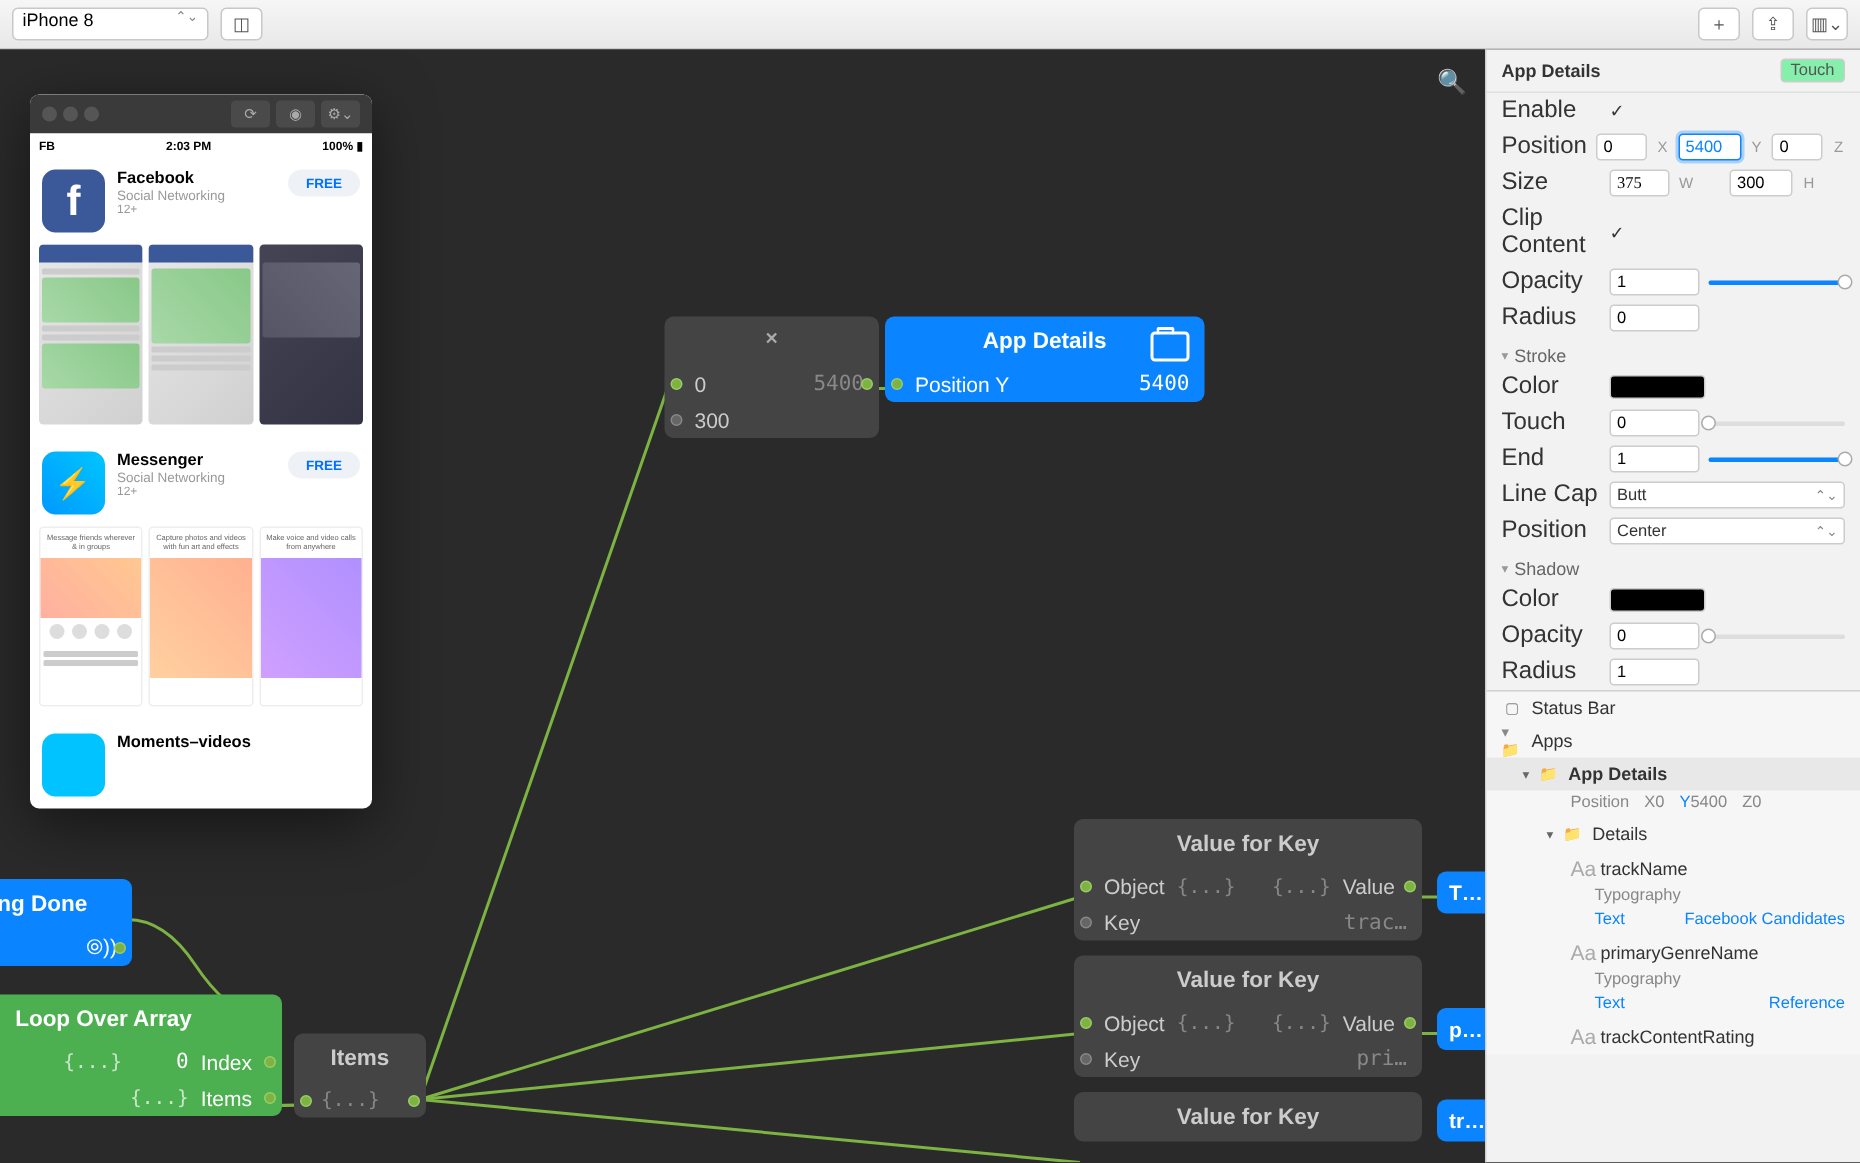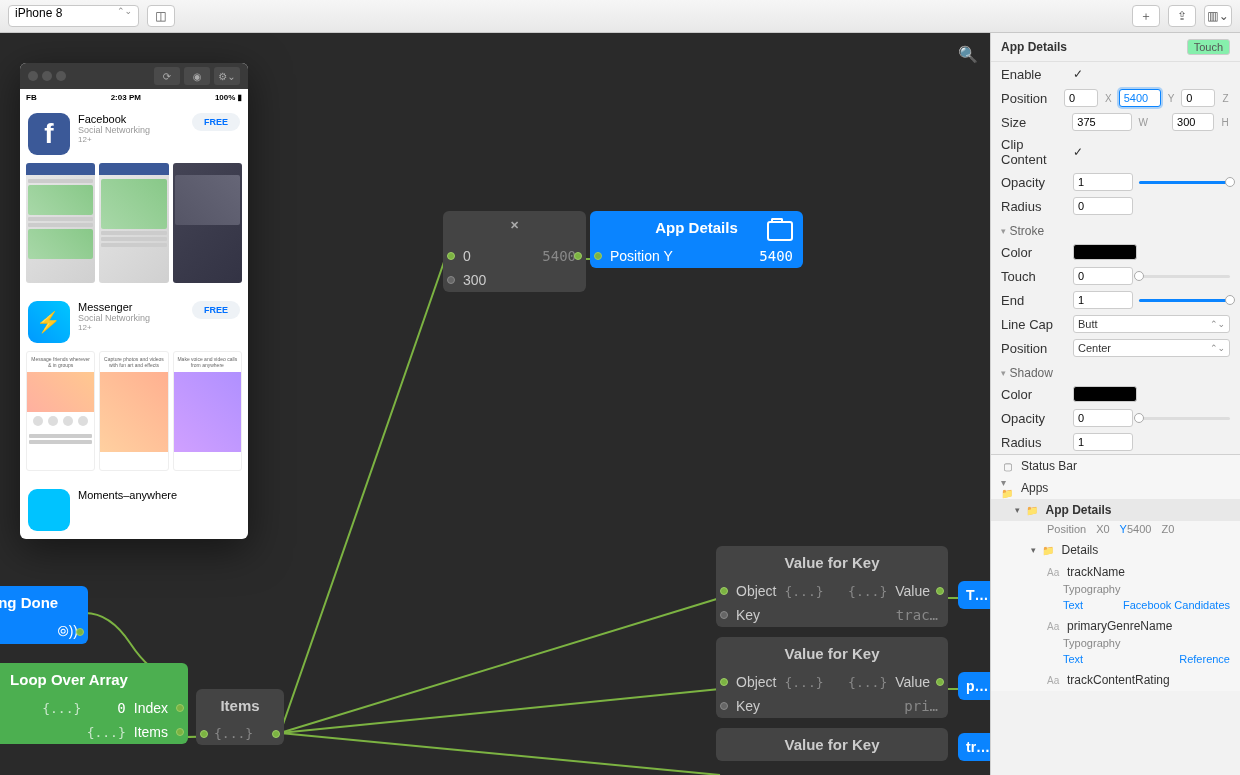--- a/index.html
+++ b/index.html
@@ -22,21 +22,21 @@
 .traffic { width: 10px; height: 10px; border-radius: 50%; background: #555; }
 .preview-chrome-spacer { flex: 1; }
 .preview-tool { width: 26px; height: 18px; background: #4a4a4a; border-radius: 3px; display: flex; align-items: center; justify-content: center; color: #aaa; font-size: 10px; }
 .statusbar { height: 16px; background: #fff; display: flex; justify-content: space-between; align-items: center; padding: 0 6px; font-size: 8px; font-weight: 600; }
 .app-row { display: flex; padding: 8px; gap: 8px; align-items: flex-start; }
 .app-icon { width: 42px; height: 42px; border-radius: 9px; }
 .fb-icon { background: #3b5998; display: flex; align-items: center; justify-content: center; color: #fff; font-size: 28px; font-weight: bold; }
 .msg-icon { background: linear-gradient(45deg, #0099ff, #00c6ff); display: flex; align-items: center; justify-content: center; color: #fff; font-size: 20px; }
 .mom-icon { background: #00c3ff; }
 .app-info { flex: 1; }
-.app-name { font-size: 11px; font-weight: 400; }
+.app-name { font-size: 11px; font-weight: 700; }
 .app-cat { font-size: 9px; color: #999; }
 .app-age { font-size: 8px; color: #999; }
 .free-btn { background: #eef2f6; color: #0070ff; font-size: 9px; font-weight: 700; padding: 4px 12px; border-radius: 11px; }
 .shots { display: flex; gap: 4px; padding: 0 6px 10px; }
 .shot { flex: 1; height: 120px; background: linear-gradient(135deg, #e8e8e8, #d0d0d0); border-radius: 3px; position: relative; overflow: hidden; }
 .shot-bar { height: 12px; background: #3b5998; }
 .shot-content { padding: 2px; }
 .shot-line { height: 4px; background: #ccc; margin: 2px 0; border-radius: 1px; }
 .shot-img { height: 30px; background: linear-gradient(45deg, #a8d8a8, #88c888); margin: 2px 0; border-radius: 2px; }
 .shot-msg { flex: 1; height: 120px; background: #fff; border: 1px solid #eee; border-radius: 3px; }
@@ -66,21 +66,21 @@
 
 
 svg.wires { position: absolute; top: 0; left: 0; pointer-events: none; }
 
 
 .inspector { position: absolute; top: 33px; right: 0; width: 250px; bottom: 0; background: #f2f2f2; border-left: 1px solid #d0d0d0; font-size: 12px; color: #333; overflow-y: auto; }
 .insp-header { display: flex; justify-content: space-between; align-items: center; padding: 6px 10px; border-bottom: 1px solid #e0e0e0; }
 .insp-title { font-weight: 600; }
 .touch-btn { font-size: 11px; color: #555; background: #86efac; border: 1px solid #ccc; border-radius: 3px; padding: 1px 6px; }
 .prop-row { display: flex; align-items: center; padding: 3px 10px; gap: 6px; min-height: 24px; }
-.prop-lbl { width: 66px; font-size: 13px; }
+.prop-lbl { width: 66px; font-size: 16px; }
 .prop-input { width: 34px; height: 18px; background: #fff; border: 1px solid #ccc; border-radius: 3px; font-size: 11px; padding: 0 4px; text-align: left; }
 .prop-input.wide { width: 60px; }
 .prop-input.full { flex: 1; }
 .prop-input.highlight { border: 1px solid #0a84ff; box-shadow: 0 0 0 2px rgba(10,132,255,0.3); color: #0a84ff; }
 .prop-unit { font-size: 10px; color: #999; width: 10px; text-align: center; }
 .prop-check { font-size: 12px; }
 .anchor-track { width: 60px; height: 4px; background: #ddd; border-radius: 2px; position: relative; }
 .anchor-thumb { width: 8px; height: 8px; background: #333; border-radius: 50%; position: absolute; top: -2px; left: 50%; transform: translateX(-50%); }
 .anchor-txt { font-size: 11px; color: #999; }
 .swatch { width: 64px; height: 16px; background: repeating-conic-gradient(#ddd 0% 25%, #fff 0% 50%) 0 0/8px 8px; border: 1px solid #ccc; border-radius: 3px; }
@@ -100,21 +100,21 @@
 .layer-indent1 { padding-left: 24px; }
 .layer-indent2 { padding-left: 40px; }
 .layer-indent3 { padding-left: 56px; }
 .layer-pos { display: flex; gap: 10px; padding: 2px 10px 4px 56px; font-size: 11px; }
 .layer-pos span { color: #888; }
 .layer-pos .blue { color: #0a84ff; }
 .disclosure { font-size: 9px; color: #666; }
 .link-blue { color: #0a84ff; font-size: 11px; }
 .layer-sub { padding: 0 10px 4px 72px; display: flex; justify-content: space-between; font-size: 11px; }
 .layer-sub-l { color: #888; }
-.aa { font-size: 10px; color: #aaa; width: 14px; }
+.aa { font-size: 14px; color: #aaa; width: 14px; }
 </style>
 </head>
 <body>
 
 <div class="toolbar">
   <div class="device-select">
     <span>iPhone 8</span>
     <span style="font-size:9px;color:#888">⌃⌄</span>
   </div>
   <div class="toolbar-btn">
@@ -231,21 +231,21 @@
         </div>
       <div class="shot-msg">
           <div class="shot-msg-txt">Make voice and video calls from anywhere</div>
           <div class="shot-msg-img" style="background:linear-gradient(45deg,#d0a0ff,#b090ff);height:80px"></div>
         </div>
     </div>
 
     <div class="app-row">
       <div class="app-icon mom-icon"></div>
       <div class="app-info">
-        <div class="app-name">Moments–anywhere</div>
+        <div class="app-name">Moments–videos</div>
       </div>
     </div>
   </div>
 
   <div class="node node-dark" style="top:178px;left:443px;width:143px">
     <div class="node-head with-close">&nbsp;</div>
     <div class="node-row">
         <span class="port-in"></span>
         <span class="node-lbl">0</span>
         <span class="node-val">5400</span>
@@ -362,21 +362,21 @@
     <input class="prop-input" value="0" style="">
       <span class="prop-unit">X</span>
     <input class="prop-input highlight" style="width: 42px;" value="5400">
       <span class="prop-unit">Y</span>
     <input class="prop-input" value="0" style="">
       <span class="prop-unit">Z</span>
   </div>
 
   <div class="prop-row">
     <span class="prop-lbl">Size</span>
-    <input class="prop-input" style="width: 60px;" value="375">
+    <input class="prop-input" style="width: 40px; font-family: Liberation Serif, serif;" value="375">
       <span class="prop-unit">W</span>
     <span style="width:12px"></span>
     <input class="prop-input" style="width: 42px;" value="300">
       <span class="prop-unit">H</span>
   </div>
 
 
   <div class="prop-row">
       <span class="prop-lbl">Clip Content</span>
       <span class="prop-check">✓</span>

